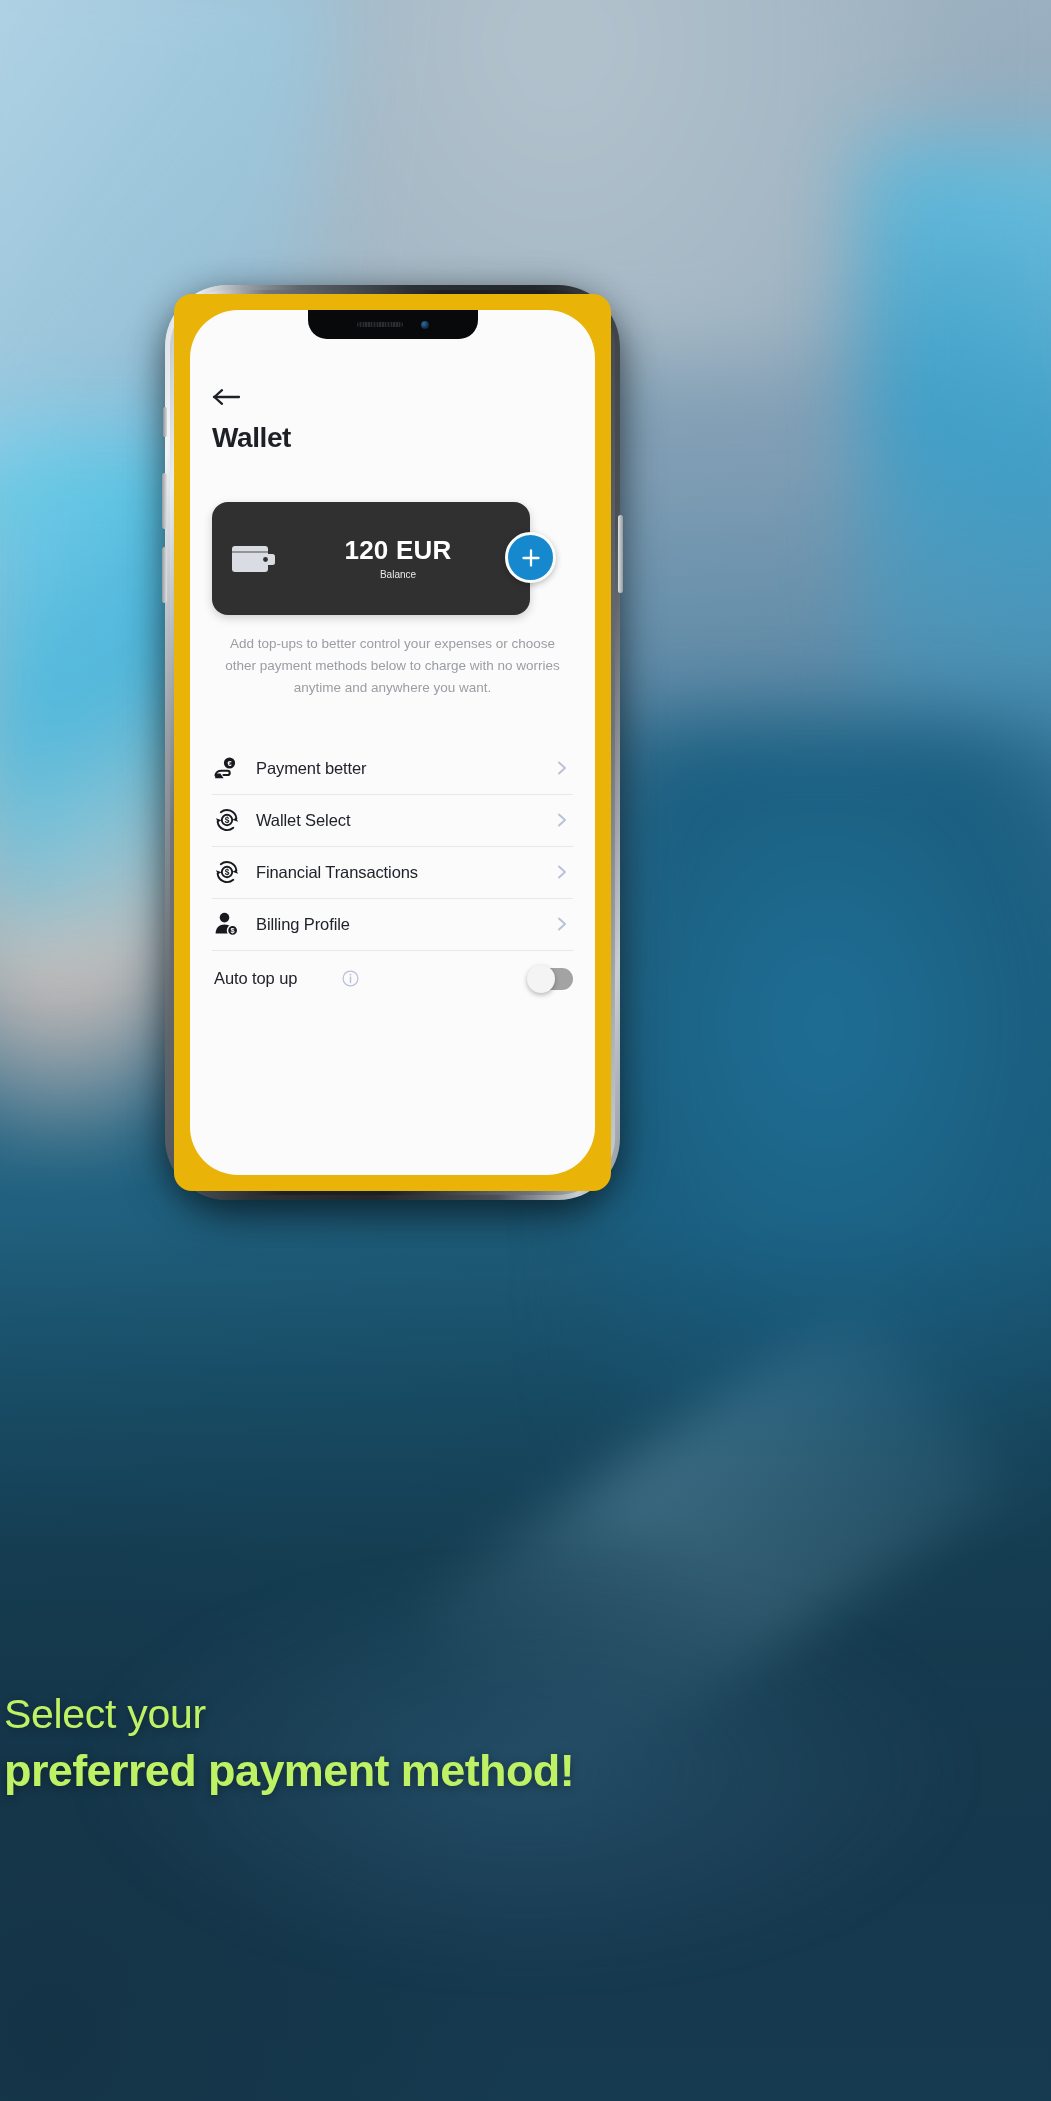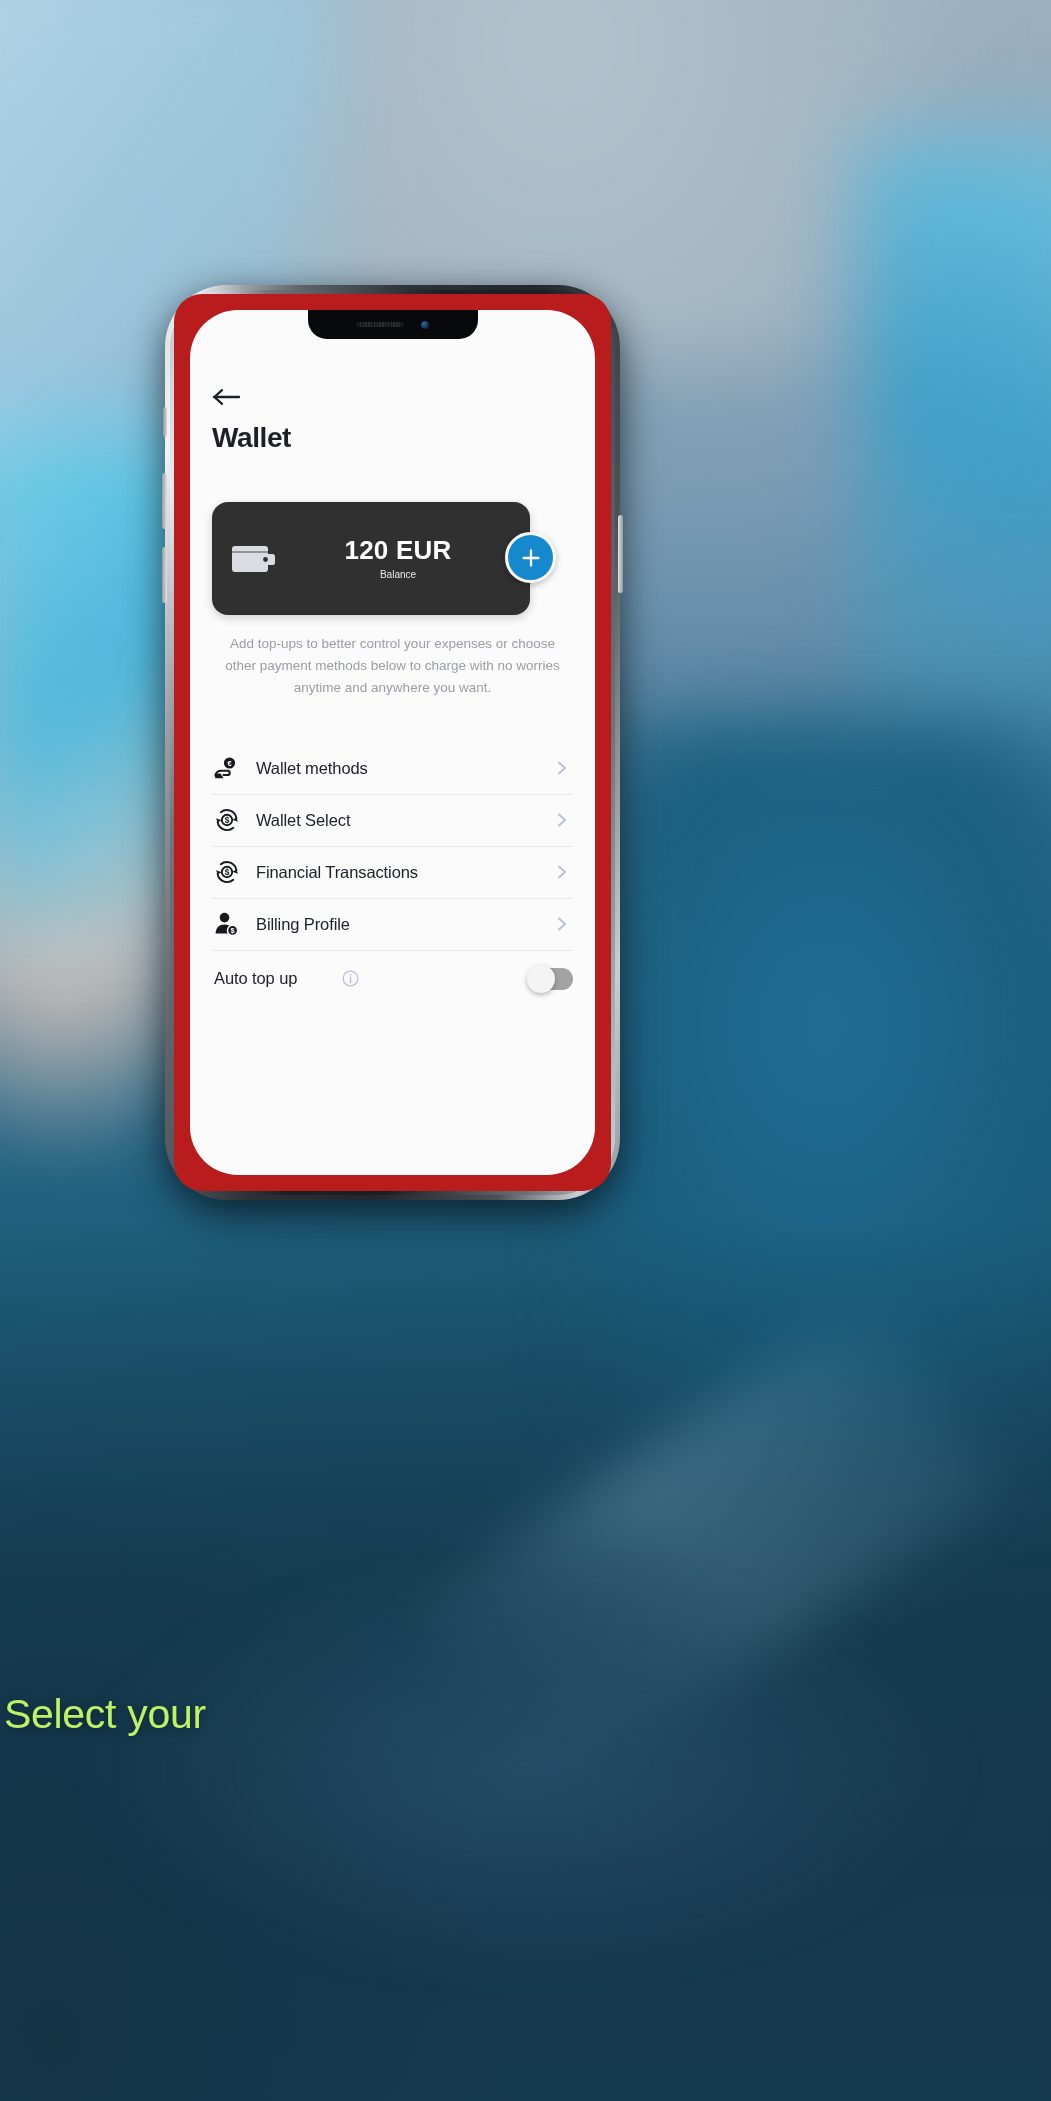--- a/index.html
+++ b/index.html
@@ -124,22 +124,22 @@
         #c9ced3 93%, #8f959b 100%);
     box-shadow:0 10px 34px rgba(0,0,0,.45);
   }
   .phone-frame-inner {
     position:absolute; left:5px; top:5px; right:5px; bottom:5px;
     border-radius:58px;
     background:linear-gradient(100deg,#b9bfc5 0%, #e9ecef 6%, #70767c 16%, #1d2125 45%, #1b1f22 62%, #6d7379 86%, #cfd4d8 100%);
   }
   .phone-bezel {
     position:absolute; left:9px; top:9px; right:9px; bottom:9px;
-    border-radius:28px;
-    background:#b91c1c;
+    border-radius:18px;
+    background:#eab308;
   }
   
   .btn-side { position:absolute; border-radius:3px; }
   .btn-mute  { left:-2px; top:122px;  width:4px; height:30px;
                background:linear-gradient(90deg,#8d9399,#d6dadd); }
   .btn-volup { left:-3px; top:188px;  width:5px; height:56px;
                background:linear-gradient(90deg,#959b9f,#dfe2e5); }
   .btn-voldn { left:-3px; top:262px;  width:5px; height:56px;
                background:linear-gradient(90deg,#959b9f,#dfe2e5); }
   .btn-power { right:-3px; top:230px; width:5px; height:78px;
@@ -357,21 +357,21 @@
 
           <div class="row">
             <span class="ico">
               <svg width="26" height="24" viewBox="0 0 26 24">
                 <circle cx="15.5" cy="7" r="5.6" fill="#17191d"></circle>
                 <text x="15.5" y="10.3" font-size="7.6" font-family="'Liberation Sans',sans-serif" fill="#ffffff" text-anchor="middle" font-weight="700">€</text>
                 <path d="M1.5 19.5 C1.5 16.6 4.2 14.8 7.4 14.8 h6.2 a2.1 2.1 0 0 1 0 4.2 h-4.1" fill="none" stroke="#17191d" stroke-width="2.1" stroke-linecap="round"></path>
                 <path d="M1.2 17.6 h5.2 l3.2 4.6 H1.2 z" fill="#17191d"></path>
               </svg>
             </span>
-            <span class="lbl">Wallet methods</span>
+            <span class="lbl">Payment better</span>
             <span class="chev">
               <svg width="18" height="18" viewBox="0 0 18 18">
                 <path d="M6 3.5 L12 9 L6 14.5" fill="none" stroke="#b9c0d8" stroke-width="1.9" stroke-linecap="round" stroke-linejoin="round"></path>
               </svg>
             </span>
           </div>
 
           <div class="row">
             <span class="ico">
               <svg width="26" height="26" viewBox="0 0 26 26">
@@ -443,13 +443,14 @@
           </div>
 
         </div>
       </div>
     </div>
   </div>
 </div>
 
 <div id="caption">
   <div class="cap-l1">Select your</div>
+  <div class="cap-l2">preferred payment method!</div>
 </div>
 
 </body></html>

